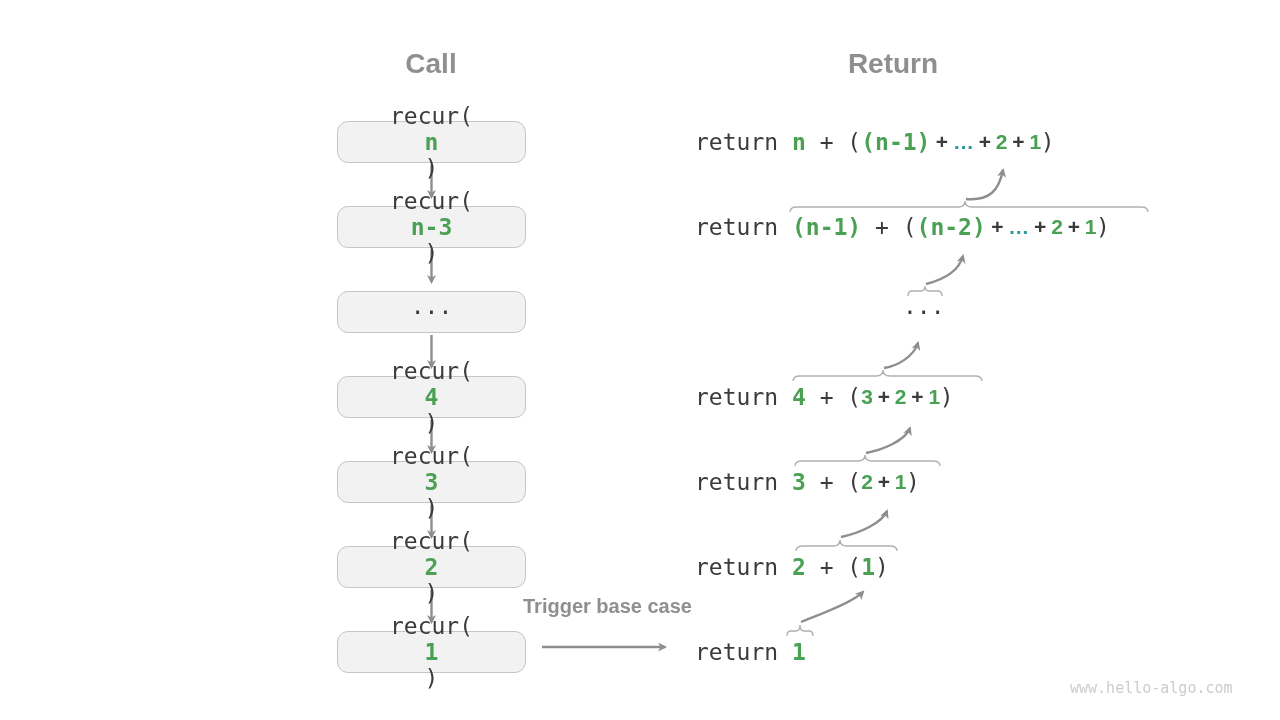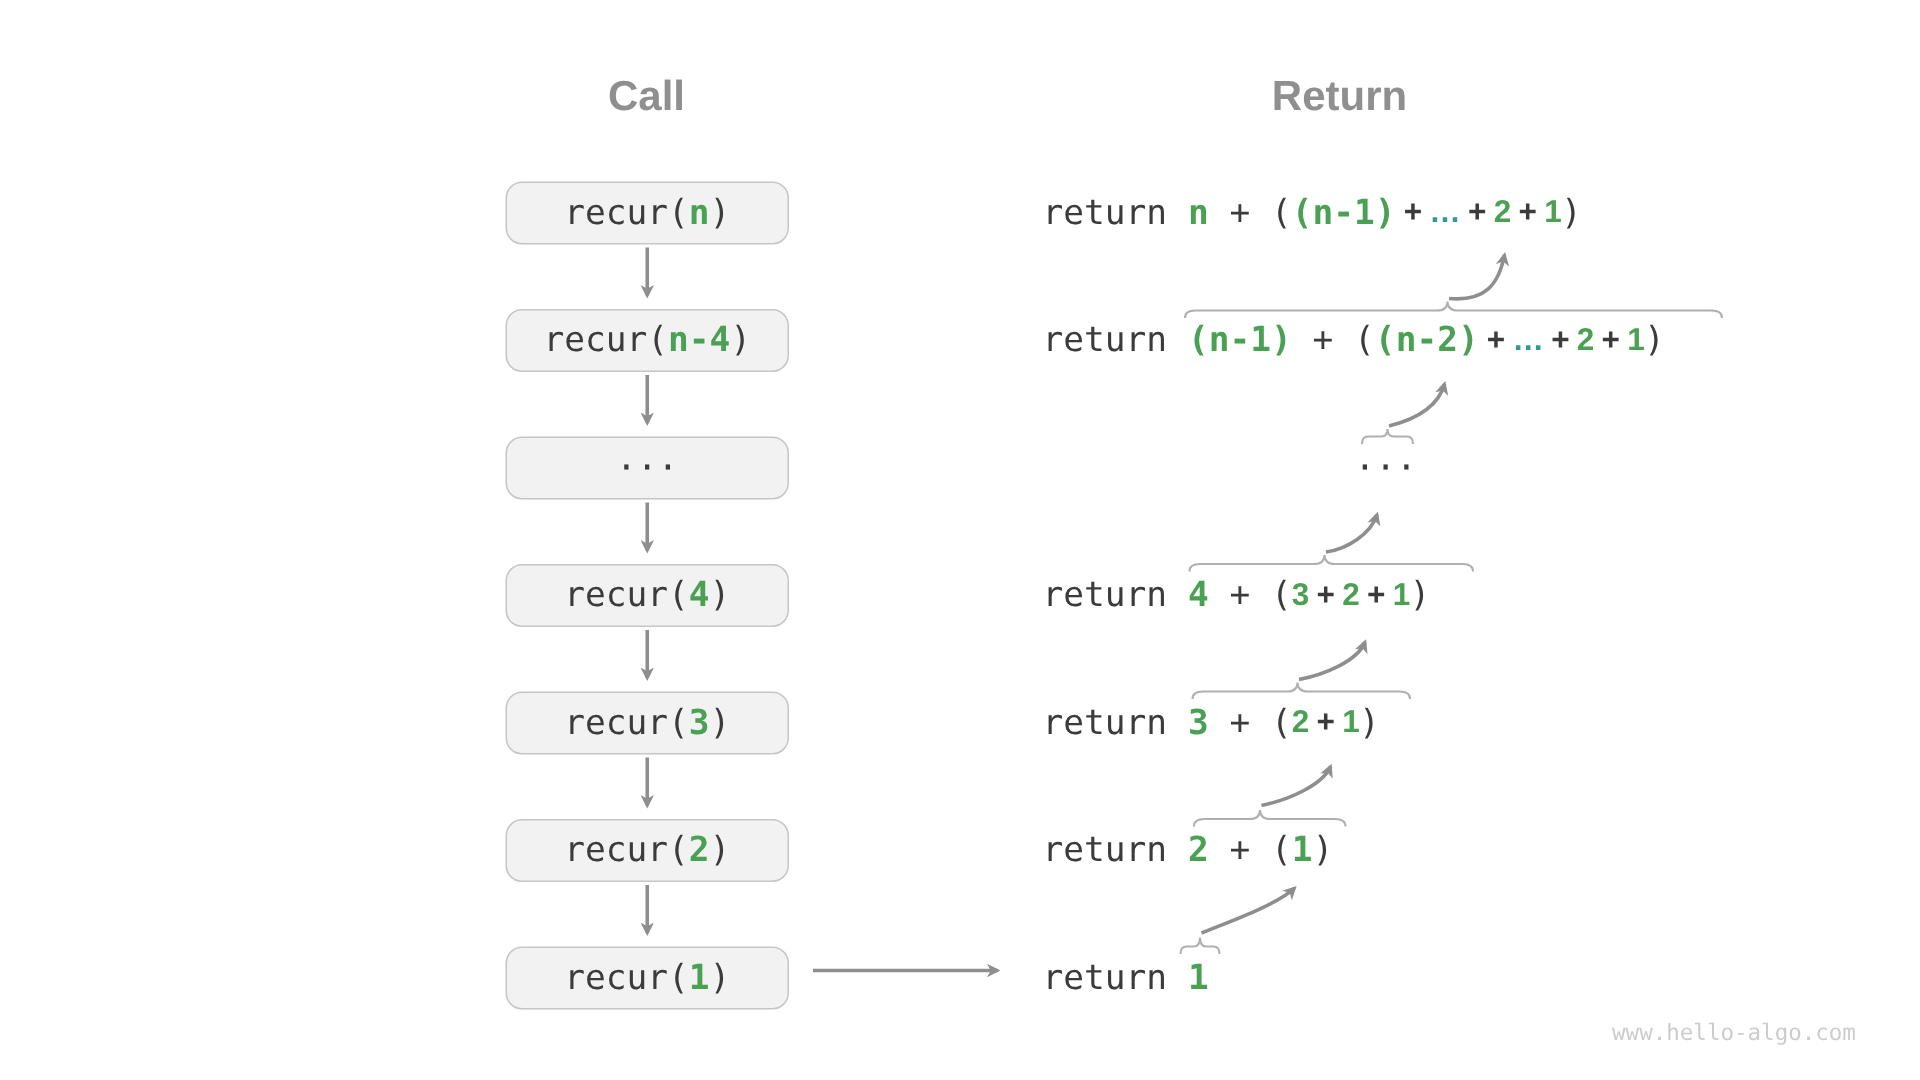--- a/index.html
+++ b/index.html
@@ -12,40 +12,40 @@
     font-size:28px;font-weight:bold;color:var(--gray);
   }
   #svg-layer{position:absolute;left:0;top:0;width:1280px;height:720px;}
   .call-box{
     position:absolute;left:337px;width:189px;height:42px;
     background:var(--box_fill);
     border:1.5px solid var(--box_border);
     border-radius:11px;
     box-sizing:border-box;
     display:flex;align-items:center;justify-content:center;
-    font-family:"DejaVu Sans Mono",monospace;font-size:23px;
+    font-family:"DejaVu Sans Mono",monospace;font-size:23px;flex-direction:column;
   }
   .ret-line{
     position:absolute;height:42px;display:flex;align-items:center;
     font-family:"DejaVu Sans Mono",monospace;font-size:23px;white-space:pre;
   }
   .c-dark{color:var(--dark);}
   .c-green{color:var(--green);font-weight:bold;}
   .c-teal{color:var(--teal);font-weight:bold;}
   .f-sans{font-family:"Liberation Sans",sans-serif;font-weight:bold;font-size:21px;letter-spacing:-0.5px;}
   .brace{stroke:var(--brace);stroke-width:1.4;fill:none;}
   .flow-arrow{stroke:var(--arrow);stroke-width:2.4;fill:none;}
   .curve-arrow{stroke:var(--arrow);stroke-width:2.4;fill:none;}
   .arrowhead-shape{fill:var(--arrow);}
   #trigger-label{
     position:absolute;left:500px;top:595px;width:215px;text-align:center;
     font-size:20px;font-weight:bold;color:var(--gray);
   }
   #watermark{
-    position:absolute;left:1070px;top:679px;width:172px;text-align:center;
+    position:absolute;left:1070px;top:679px;width:172px;text-align:left;
     font-family:"DejaVu Sans Mono",monospace;font-size:15px;color:var(--watermark);
   }
 </style>
 </head>
 <body>
 
 <div id="stage">
 
   <div class="hdr" style="left:371px">Call</div>
   <div class="hdr" style="left:833px">Return</div>
@@ -82,21 +82,21 @@
   </svg>
 
   <div id="call-column">
       <div class="call-box" style="top: 121px;">
         <span class="c-dark">recur(</span>
         <span class="c-green">n</span>
         <span class="c-dark">)</span>
       </div>
       <div class="call-box" style="top: 206px;">
         <span class="c-dark">recur(</span>
-        <span class="c-green">n-4</span>
+        <span class="c-green">n-3</span>
         <span class="c-dark">)</span>
       </div>
       <div class="call-box" style="top: 291px;">
         <span class="c-dark">···</span>
       </div>
       <div class="call-box" style="top: 376px;">
         <span class="c-dark">recur(</span>
         <span class="c-green">4</span>
         <span class="c-dark">)</span>
       </div>
@@ -119,15 +119,16 @@
   <div id="return-column">
       <div class="ret-line" style="top: 121px; left: 695px;"><span class="c-dark">return </span><span class="c-green">n</span><span class="c-dark"> + (</span><span class="c-green">(n-1)</span><span class="c-dark f-sans"> + </span><span class="c-teal f-sans">…</span><span class="c-dark f-sans"> + </span><span class="c-green f-sans">2</span><span class="c-dark f-sans"> + </span><span class="c-green f-sans">1</span><span class="c-dark">)</span></div>
       <div class="ret-line" style="top: 206px; left: 695px;"><span class="c-dark">return </span><span class="c-green">(n-1)</span><span class="c-dark"> + (</span><span class="c-green">(n-2)</span><span class="c-dark f-sans"> + </span><span class="c-teal f-sans">…</span><span class="c-dark f-sans"> + </span><span class="c-green f-sans">2</span><span class="c-dark f-sans"> + </span><span class="c-green f-sans">1</span><span class="c-dark">)</span></div>
       <div class="ret-line" style="top: 291px; left: 903px;"><span class="c-dark">···</span></div>
       <div class="ret-line" style="top: 376px; left: 695px;"><span class="c-dark">return </span><span class="c-green">4</span><span class="c-dark"> + (</span><span class="c-green f-sans">3</span><span class="c-dark f-sans"> + </span><span class="c-green f-sans">2</span><span class="c-dark f-sans"> + </span><span class="c-green f-sans">1</span><span class="c-dark">)</span></div>
       <div class="ret-line" style="top: 461px; left: 695px;"><span class="c-dark">return </span><span class="c-green">3</span><span class="c-dark"> + (</span><span class="c-green f-sans">2</span><span class="c-dark f-sans"> + </span><span class="c-green f-sans">1</span><span class="c-dark">)</span></div>
       <div class="ret-line" style="top: 546px; left: 695px;"><span class="c-dark">return </span><span class="c-green">2</span><span class="c-dark"> + (</span><span class="c-green">1</span><span class="c-dark">)</span></div>
       <div class="ret-line" style="top: 631px; left: 695px;"><span class="c-dark">return </span><span class="c-green">1</span></div>
     </div>
 
+  <div id="trigger-label">Trigger base case</div>
   <div id="watermark">www.hello-algo.com</div>
 
 </div>
 
 </body></html>

